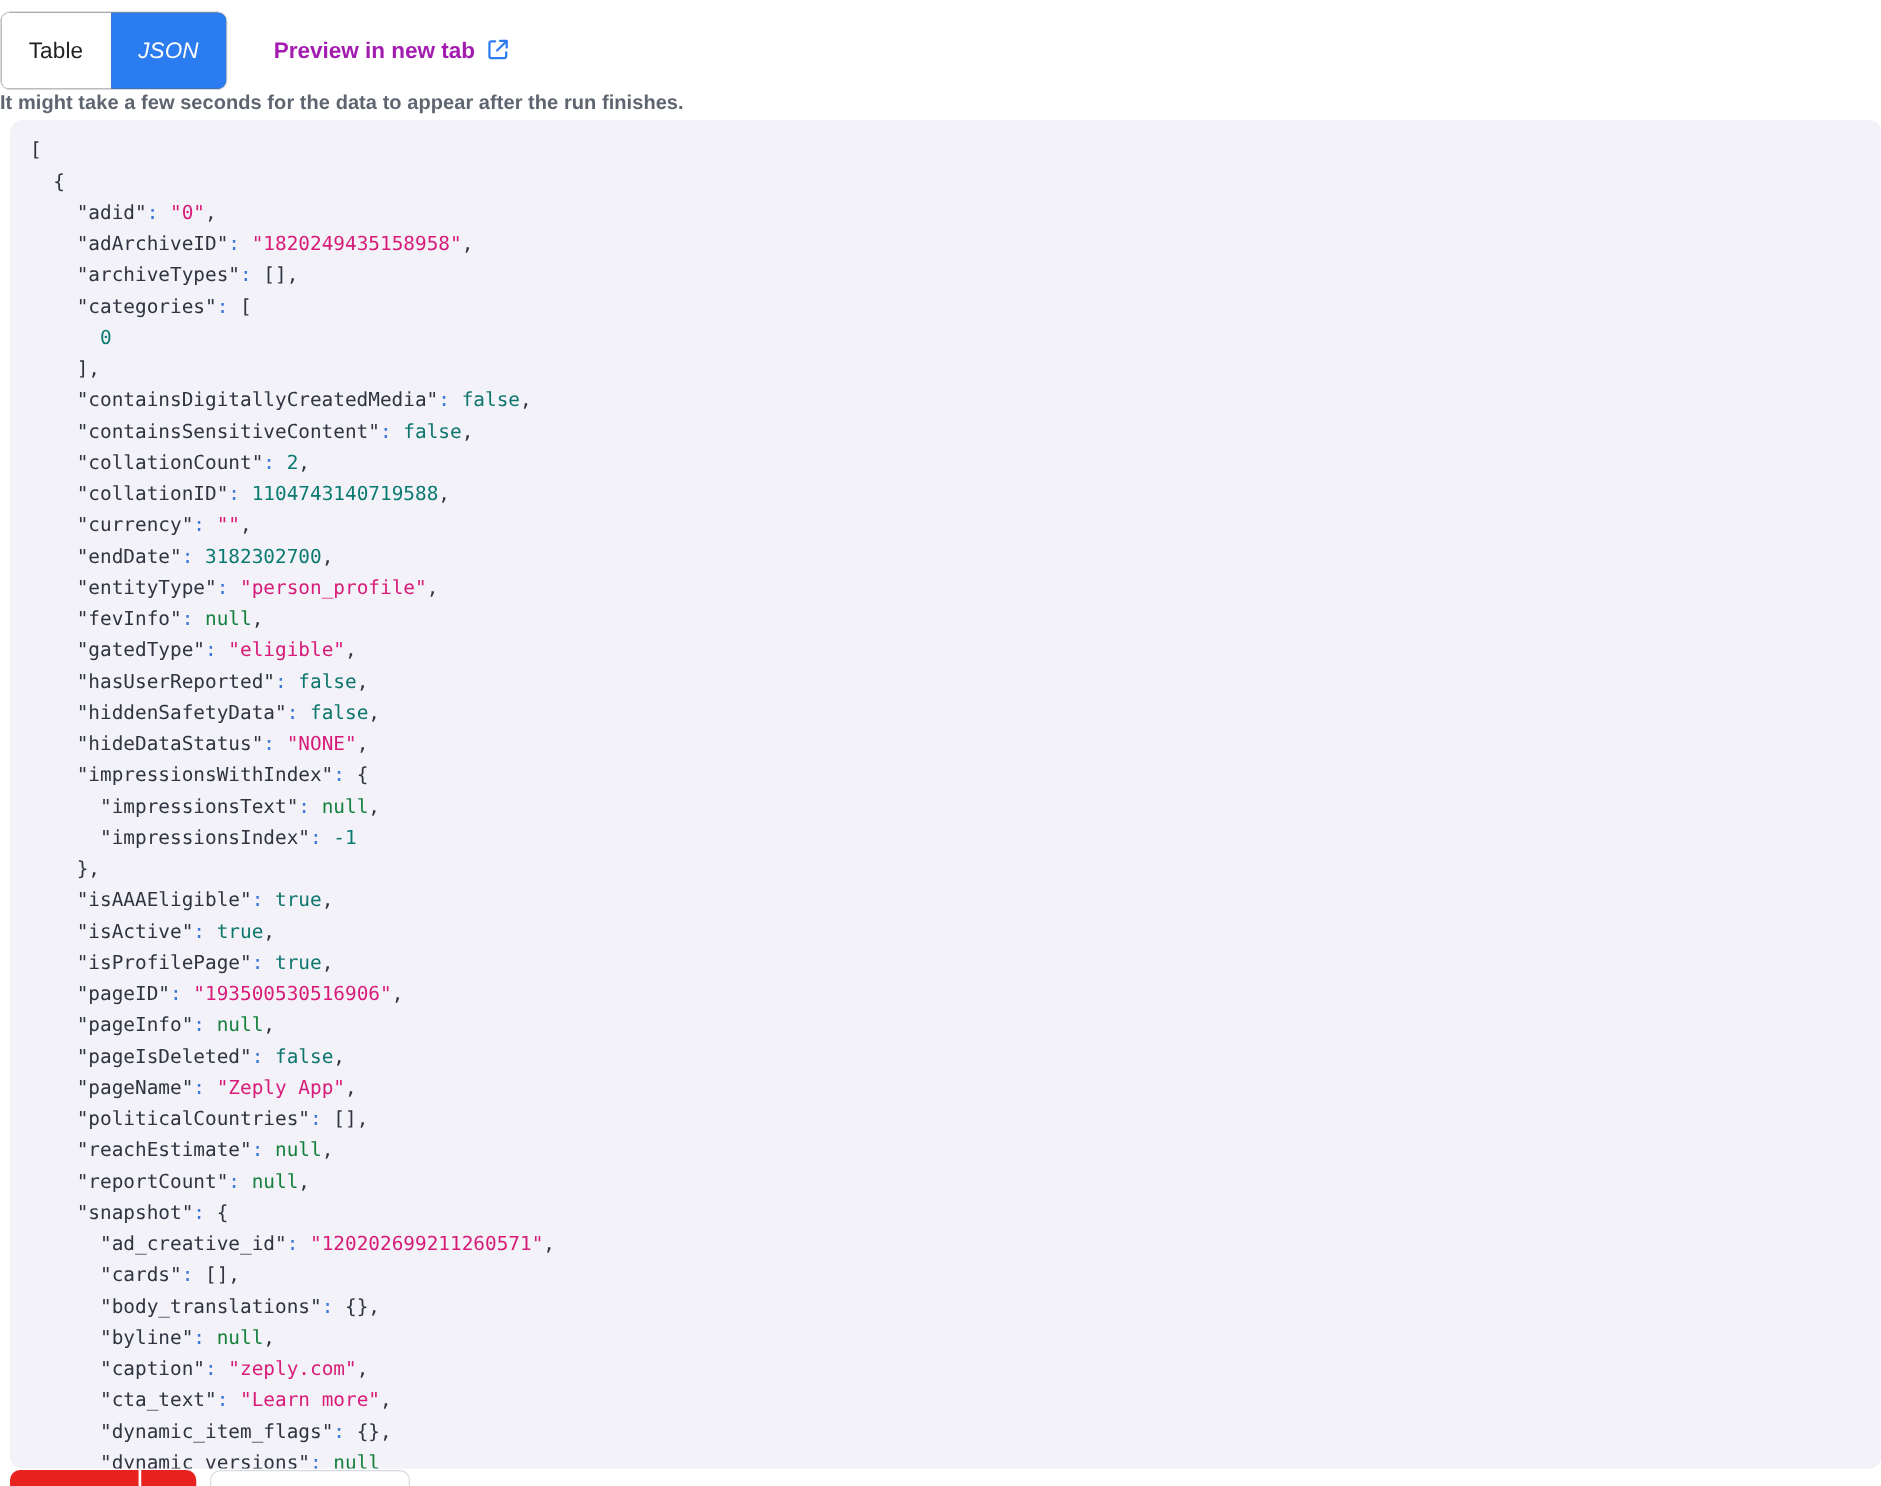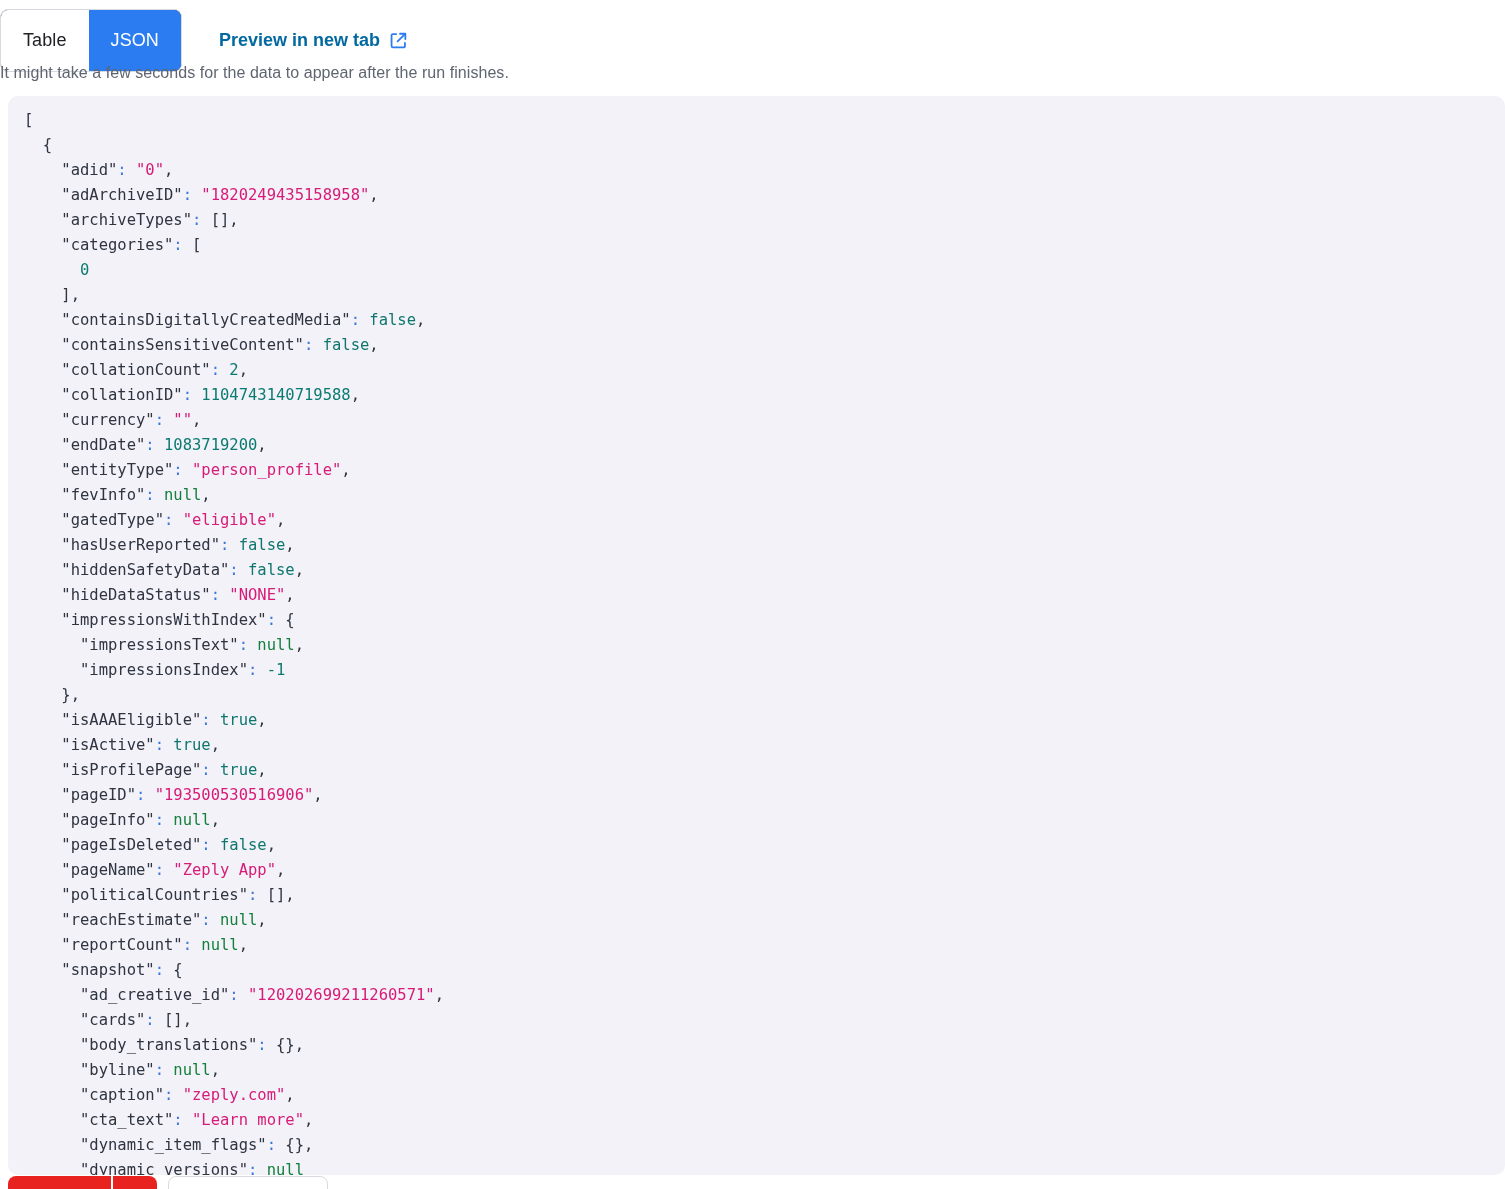--- a/index.html
+++ b/index.html
@@ -51,45 +51,47 @@
     color: #202124;
     background: #ffffff;
     border: none;
     cursor: pointer;
     font-family: "Liberation Sans", sans-serif;
     white-space: nowrap;
   }
   .seg-btn.active {
     background: #2b7cf0;
     color: #ffffff;
+    font-style: italic;
   }
 
   .preview-link {
     display: flex;
-    align-items: center;
+    align-items: flex-start;
     gap: 9px;
     margin-left: 37px;
-    color: #0369a1;
+    color: #a21caf;
     font-size: 18px;
     font-weight: bold;
     text-decoration: none;
     cursor: pointer;
     white-space: nowrap;
   }
   .preview-link svg { display: block; }
 
   
   .hint {
     position: absolute;
-    top: 64px;
+    top: 74px;
     left: 0px;
     font-size: 16px;
     color: #5f6570;
     letter-spacing: 0.05px;
     white-space: nowrap;
+    font-weight: bold;
   }
 
   
   .code-block {
     position: absolute;
     top: 96px;
     left: 8px;
     width: 1497px;
     height: 1079px;
     background: #f2f2f8;
@@ -194,21 +196,21 @@
     <span class="k">"adArchiveID"</span><span class="p">:</span><span class="br"> </span><span class="s">"1820249435158958"</span><span class="br">,</span>
     <span class="k">"archiveTypes"</span><span class="p">:</span><span class="br"> [],</span>
     <span class="k">"categories"</span><span class="p">:</span><span class="br"> [</span>
       <span class="n">0</span>
     <span class="br">],</span>
     <span class="k">"containsDigitallyCreatedMedia"</span><span class="p">:</span><span class="br"> </span><span class="b">false</span><span class="br">,</span>
     <span class="k">"containsSensitiveContent"</span><span class="p">:</span><span class="br"> </span><span class="b">false</span><span class="br">,</span>
     <span class="k">"collationCount"</span><span class="p">:</span><span class="br"> </span><span class="n">2</span><span class="br">,</span>
     <span class="k">"collationID"</span><span class="p">:</span><span class="br"> </span><span class="n">1104743140719588</span><span class="br">,</span>
     <span class="k">"currency"</span><span class="p">:</span><span class="br"> </span><span class="s">""</span><span class="br">,</span>
-    <span class="k">"endDate"</span><span class="p">:</span><span class="br"> </span><span class="n">1083719200</span><span class="br">,</span>
+    <span class="k">"endDate"</span><span class="p">:</span><span class="br"> </span><span class="n">3182302700</span><span class="br">,</span>
     <span class="k">"entityType"</span><span class="p">:</span><span class="br"> </span><span class="s">"person_profile"</span><span class="br">,</span>
     <span class="k">"fevInfo"</span><span class="p">:</span><span class="br"> </span><span class="nu">null</span><span class="br">,</span>
     <span class="k">"gatedType"</span><span class="p">:</span><span class="br"> </span><span class="s">"eligible"</span><span class="br">,</span>
     <span class="k">"hasUserReported"</span><span class="p">:</span><span class="br"> </span><span class="b">false</span><span class="br">,</span>
     <span class="k">"hiddenSafetyData"</span><span class="p">:</span><span class="br"> </span><span class="b">false</span><span class="br">,</span>
     <span class="k">"hideDataStatus"</span><span class="p">:</span><span class="br"> </span><span class="s">"NONE"</span><span class="br">,</span>
     <span class="k">"impressionsWithIndex"</span><span class="p">:</span><span class="br"> {</span>
       <span class="k">"impressionsText"</span><span class="p">:</span><span class="br"> </span><span class="nu">null</span><span class="br">,</span>
       <span class="k">"impressionsIndex"</span><span class="p">:</span><span class="br"> </span><span class="n">-1</span>
     <span class="br">},</span>

